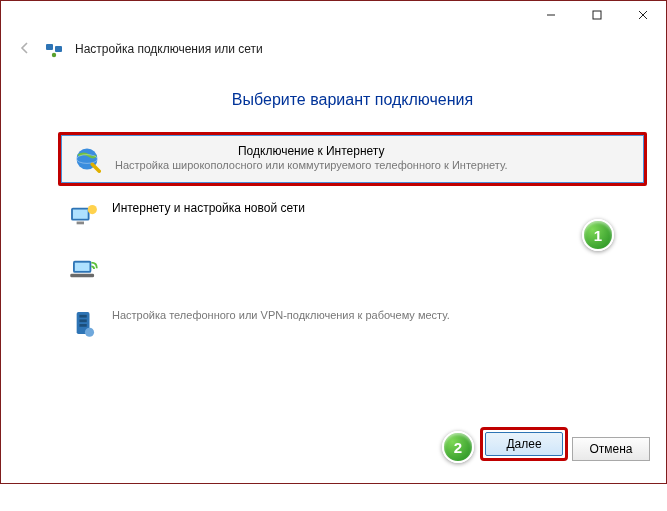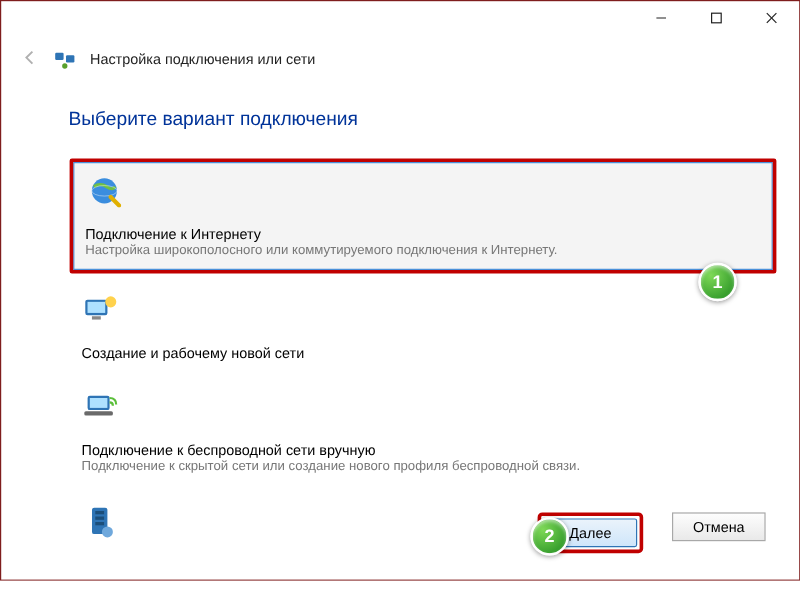--- a/index.html
+++ b/index.html
@@ -7,32 +7,32 @@
   
   .titlebar{position:absolute;top:0;left:0;right:0;height:28px;display:flex;justify-content:flex-end;align-items:flex-start;}
   .titlebar .btn{width:46px;height:28px;display:flex;align-items:center;justify-content:center;color:#555;}
   .titlebar .btn svg{width:10px;height:10px;stroke:#222;stroke-width:1;}
   
   .header{height:40px;display:flex;align-items:center;padding:0 16px;gap:12px;}
   .back-arrow{color:#888;}
   .hdr-icon{width:18px;height:18px;}
   .hdr-caption{font-size:12px;color:#222;}
   
-  .body{padding:4px 18px 0 56px;}
+  .body{padding:4px 18px 0 56px;text-align:center;}
   .heading{color:#003399;font-size:16px;font-weight:400;margin:18px 0 22px 0;}
   .options{border:1px solid transparent;}
-  .opt{display:flex;align-items:flex-start;gap:12px;padding:8px 10px;border-radius:2px;margin-bottom:6px;flex-direction:column;}
+  .opt{display:flex;align-items:flex-start;gap:12px;padding:8px 10px;border-radius:2px;margin-bottom:6px;}
   .opt .ico{width:32px;height:32px;flex-shrink:0;display:flex;align-items:center;justify-content:center;}
   .opt .txt{display:flex;flex-direction:column;gap:1px;padding-top:1px;}
   .opt .title{font-size:12px;color:#000;}
   .opt .desc{font-size:11px;color:#777;line-height:1.25;}
   .opt.selected{border:3px solid #c00000;background:#f4f4f4;box-shadow:inset 0 0 0 1px #4a90d9;}
   .opt.selected .title{color:#000;}
   
-  .footer{position:absolute;bottom:22px;right:28px;display:flex;gap:24px;align-items:flex-start;}
+  .footer{position:absolute;bottom:22px;right:16px;display:flex;gap:4px;align-items:flex-end;}
   .fbtn{min-width:78px;height:24px;border:1px solid #a8a8a8;background:linear-gradient(#fdfdfd,#e9e9e9);font-size:12px;cursor:pointer;border-radius:0;}
   .fbtn.primary-wrap{border:3px solid #c00000;padding:2px;border-radius:4px;background:transparent;}
   .fbtn.primary{background:linear-gradient(#eaf3fb,#cfe6fa);border:1px solid #2e74b5;min-width:78px;height:24px;font-size:12px;border-radius:2px;}
   
   .badge{position:absolute;width:28px;height:28px;border-radius:50%;background:radial-gradient(circle at 30% 30%,#7ed957,#1e8a1e);border:2px solid #fff;box-shadow:0 1px 4px rgba(0,0,0,.4),inset 0 2px 3px rgba(255,255,255,.5);color:#fff;font-weight:bold;font-size:15px;display:flex;align-items:center;justify-content:center;}
   .badge1{top:218px;right:52px;}
   .badge2{bottom:20px;right:192px;}
   
   .ic-globe{width:28px;height:28px;}
   .ic-monitor{width:30px;height:24px;}
@@ -88,65 +88,62 @@
         <span class="ico">
           <svg class="ic-globe" viewBox="0 0 32 32">
             <circle cx="16" cy="16" r="12" fill="#3a8dde"></circle>
             <path d="M6 12 Q12 8 18 12 Q24 16 26 12" stroke="#6fbf44" stroke-width="3" fill="none"></path>
             <ellipse cx="16" cy="16" rx="12" ry="5" fill="none" stroke="#fff" stroke-width="0.8" opacity=".5"></ellipse>
             <path d="M22 22 L30 30" stroke="#e0b000" stroke-width="4" stroke-linecap="round"></path>
           </svg>
         </span>
         <span class="txt">
           <span class="title">Подключение к Интернету</span>
-          <span class="desc">Настройка широкополосного или коммутируемого подключения к Интернету.</span>
+          <span class="desc">Настройка широкополосного или коммутируемого телефонного к Интернету.</span>
         </span>
       </div>
 
       <div class="opt">
         <span class="ico">
           <svg class="ic-monitor" viewBox="0 0 32 26">
             <rect x="2" y="4" width="20" height="14" rx="2" fill="#2e74b5"></rect>
             <rect x="4" y="6" width="16" height="10" fill="#aee1ff"></rect>
             <rect x="8" y="19" width="8" height="3" fill="#888"></rect>
             <circle cx="25" cy="6" r="5" fill="#ffd24d"></circle>
           </svg>
         </span>
         <span class="txt">
-          <span class="title">Создание и рабочему новой сети</span>
+          <span class="title">Интернету и настройка новой сети</span>
         </span>
       </div>
 
       <div class="opt">
         <span class="ico">
           <svg class="ic-laptop" viewBox="0 0 32 24">
             <rect x="4" y="2" width="20" height="13" rx="2" fill="#2e74b5"></rect>
             <rect x="6" y="4" width="16" height="9" fill="#aee1ff"></rect>
             <rect x="1" y="16" width="26" height="4" rx="1.5" fill="#6a6a6a"></rect>
             <path d="M24 4 Q30 4 30 10" fill="none" stroke="#5bbf3a" stroke-width="2"></path>
             <path d="M24 8 Q27 8 27 11" fill="none" stroke="#5bbf3a" stroke-width="2"></path>
           </svg>
-        </span>
-        <span class="txt">
-          <span class="title">Подключение к беспроводной сети вручную</span>
-          <span class="desc">Подключение к скрытой сети или создание нового профиля беспроводной связи.</span>
         </span>
       </div>
 
       <div class="opt">
         <span class="ico">
           <svg class="ic-server" viewBox="0 0 24 30">
             <rect x="4" y="2" width="14" height="24" rx="2" fill="#2e74b5"></rect>
             <rect x="7" y="5" width="8" height="3" fill="#1b4e7a"></rect>
             <rect x="7" y="10" width="8" height="3" fill="#1b4e7a"></rect>
             <rect x="7" y="15" width="8" height="3" fill="#1b4e7a"></rect>
             <circle cx="18" cy="24" r="5" fill="#6fa8dc"></circle>
           </svg>
         </span>
         <span class="txt">
+          <span class="desc">Настройка телефонного или VPN-подключения к рабочему месту.</span>
         </span>
       </div>
 
     </div>
   </div>
 
   <div class="footer">
     <span class="fbtn primary-wrap">
       <button class="fbtn primary">Далее</button>
     </span>

